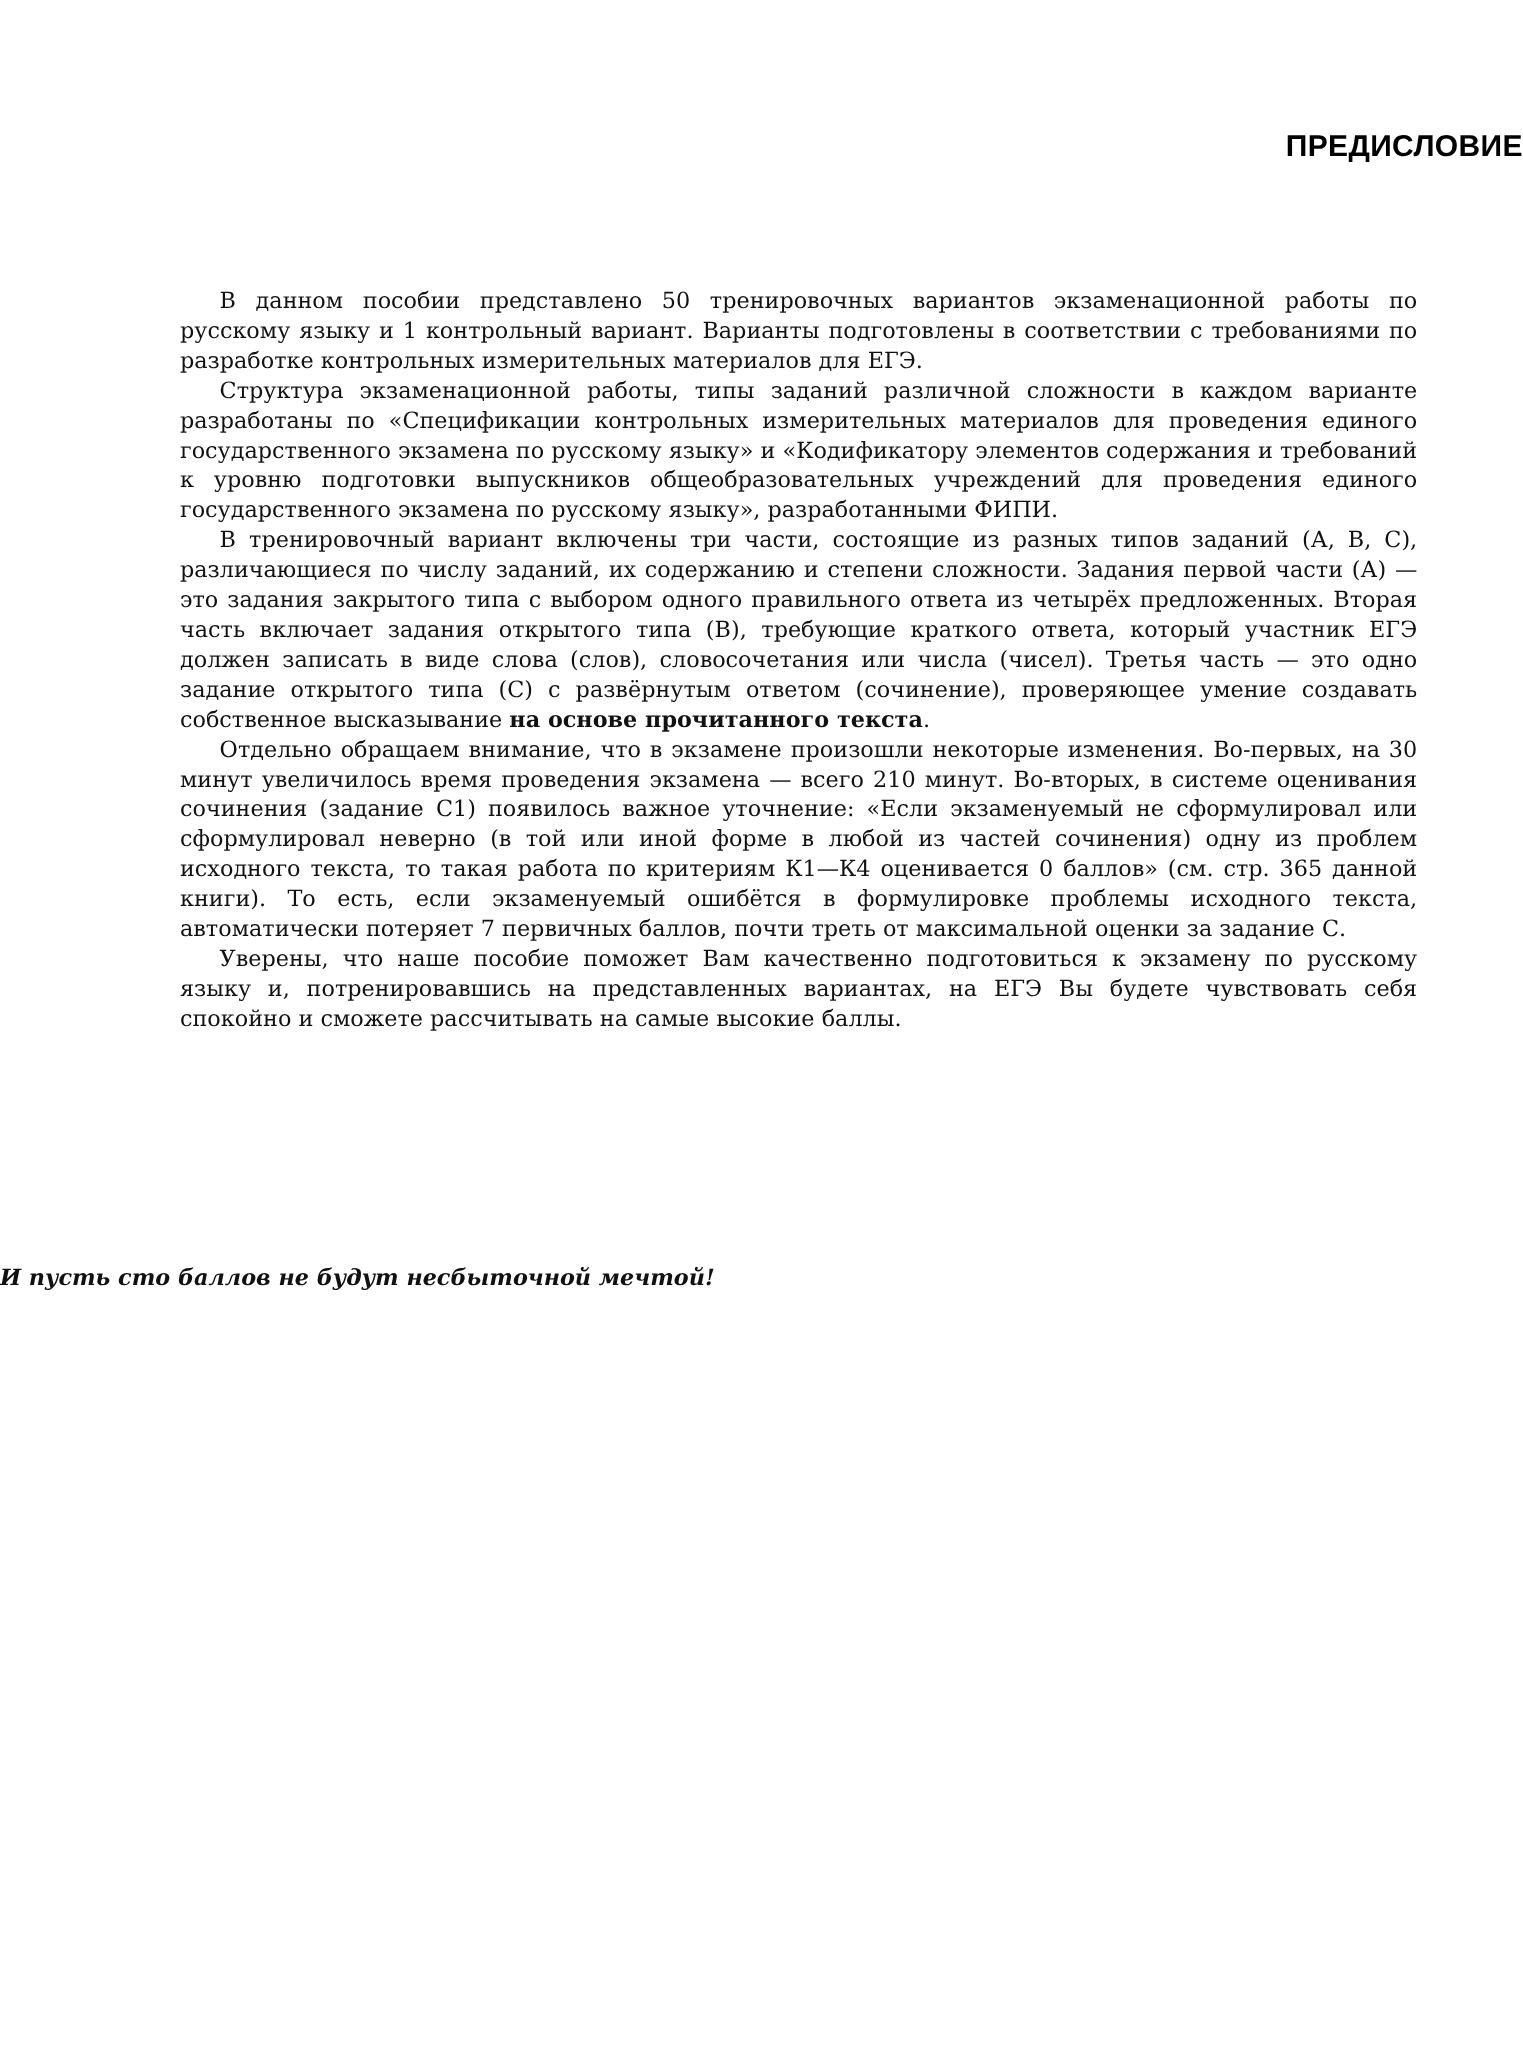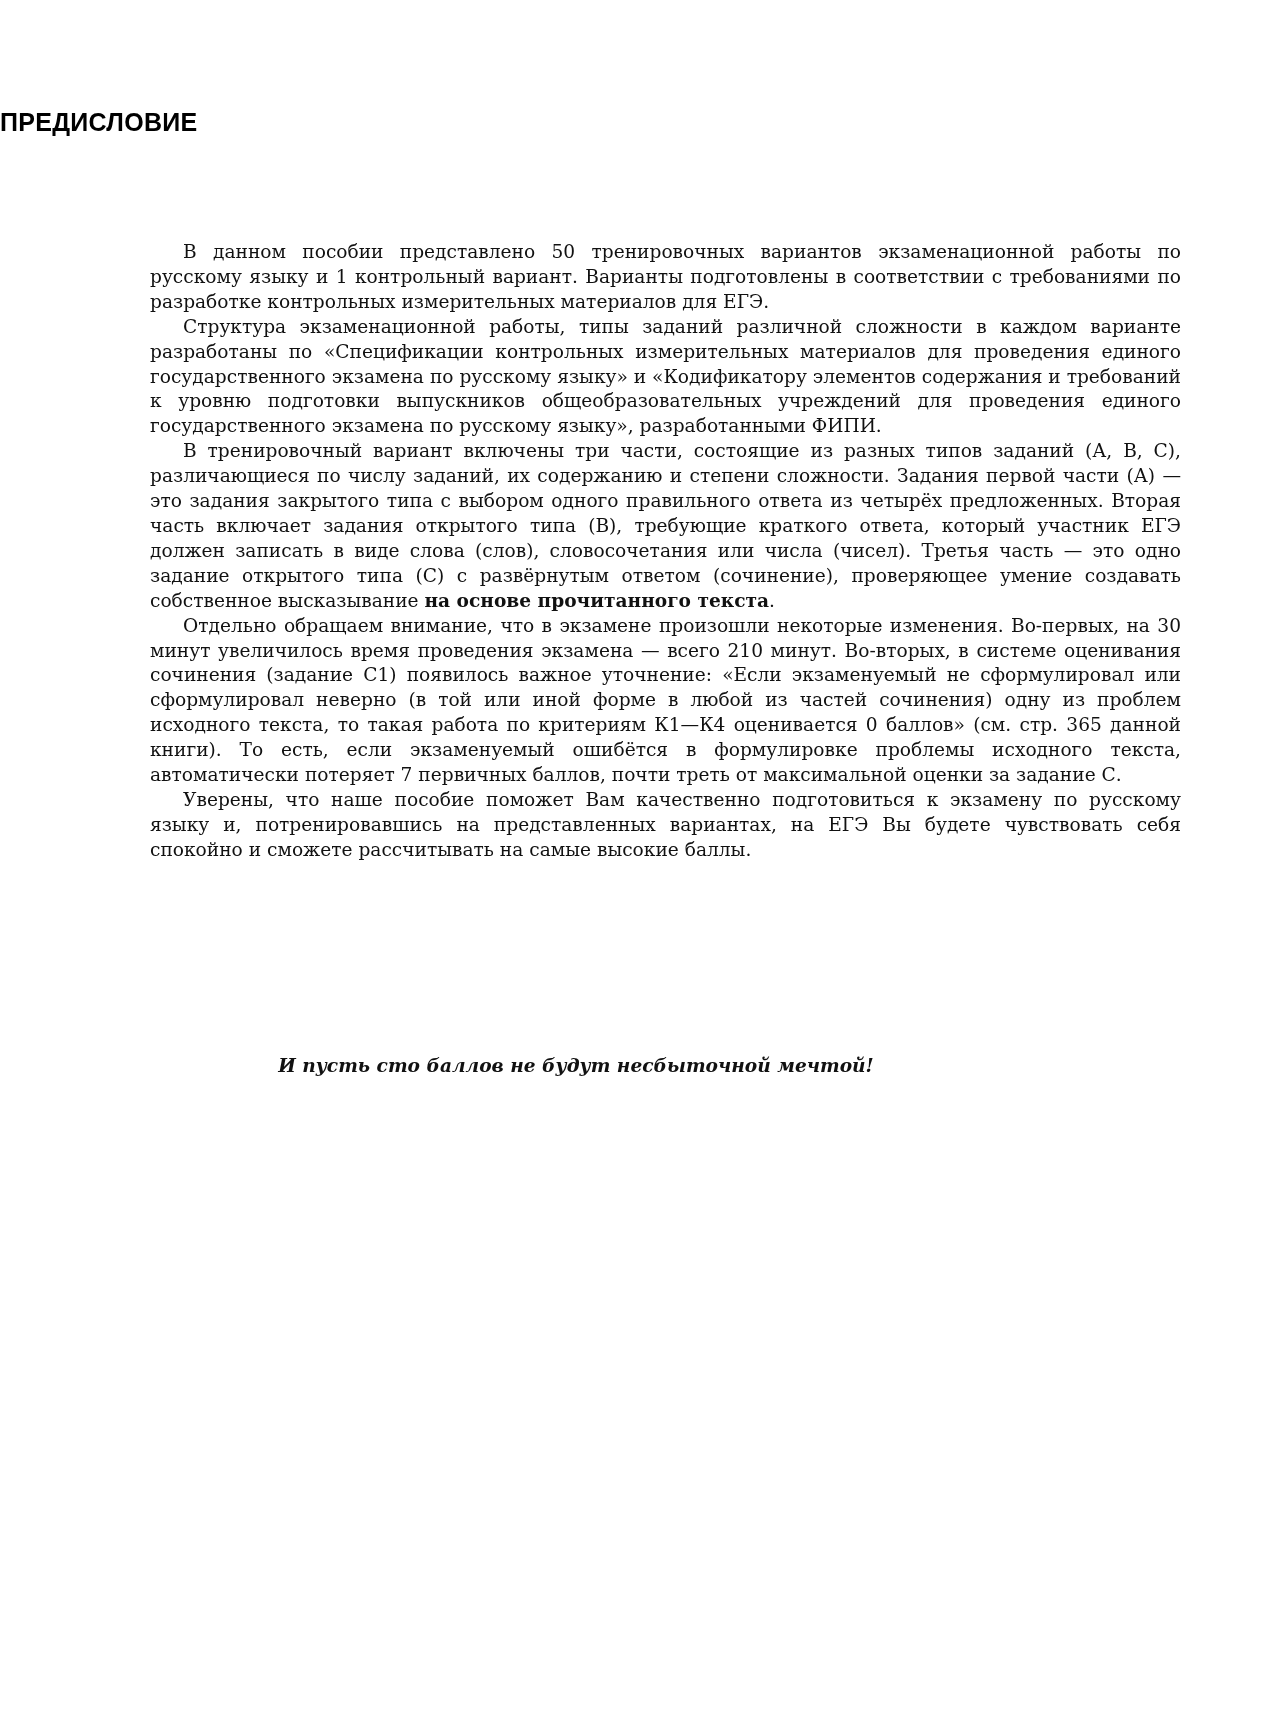--- a/index.html
+++ b/index.html
@@ -12,21 +12,21 @@
     height: 1713px;
     position: relative;
     overflow: hidden;
     color: #111111;
   }
   .page-title {
     position: absolute;
     top: 108px;
     left: 0;
     width: 1269px;
-    text-align: left;
+    text-align: right;
     font-family: "Liberation Sans", sans-serif;
     font-weight: bold;
     font-size: 25px;
     letter-spacing: 0.3px;
     margin: 0;
     color: #000;
   }
   .body-text {
     position: absolute;
     top: 240px;
@@ -43,28 +43,26 @@
     text-indent: 33px;
   }
   .body-text b {
     font-weight: bold;
   }
   .closing {
     position: absolute;
     top: 1055px;
     left: 0;
     width: 1096px;
-    text-align: center;
     font-family: "DejaVu Serif", serif;
     font-style: italic;
     font-weight: bold;
     font-size: 18.6px;
     margin: 0;
     color: #111;
-    padding-left: 28px;
   }
 </style>
 </head>
 <body>
 
 <h1 class="page-title">ПРЕДИСЛОВИЕ</h1>
 
 <div class="body-text">
   <p>В данном пособии представлено 50 тренировочных вариантов экзаменационной работы по русскому языку и 1 контрольный вариант. Варианты подготовлены в соответствии с требованиями по разработке контрольных измерительных материалов для ЕГЭ.</p>
   <p>Структура экзаменационной работы, типы заданий различной сложности в каждом варианте разработаны по «Спецификации контрольных измерительных материалов для проведения единого государственного экзамена по русскому языку» и «Кодификатору элементов содержания и требований к уровню подготовки выпускников общеобразовательных учреждений для проведения единого государственного экзамена по русскому языку», разработанными ФИПИ.</p>

